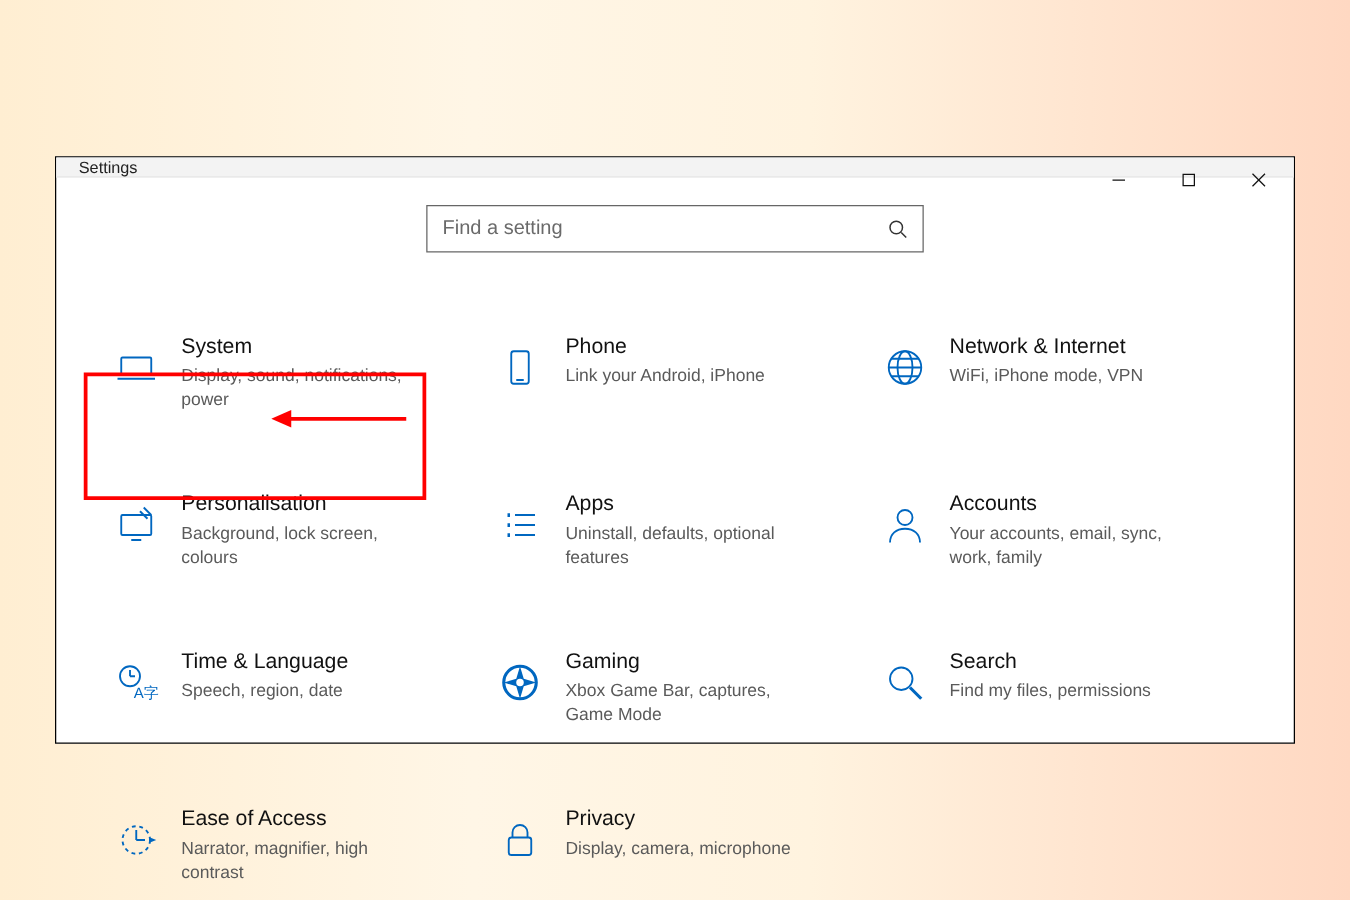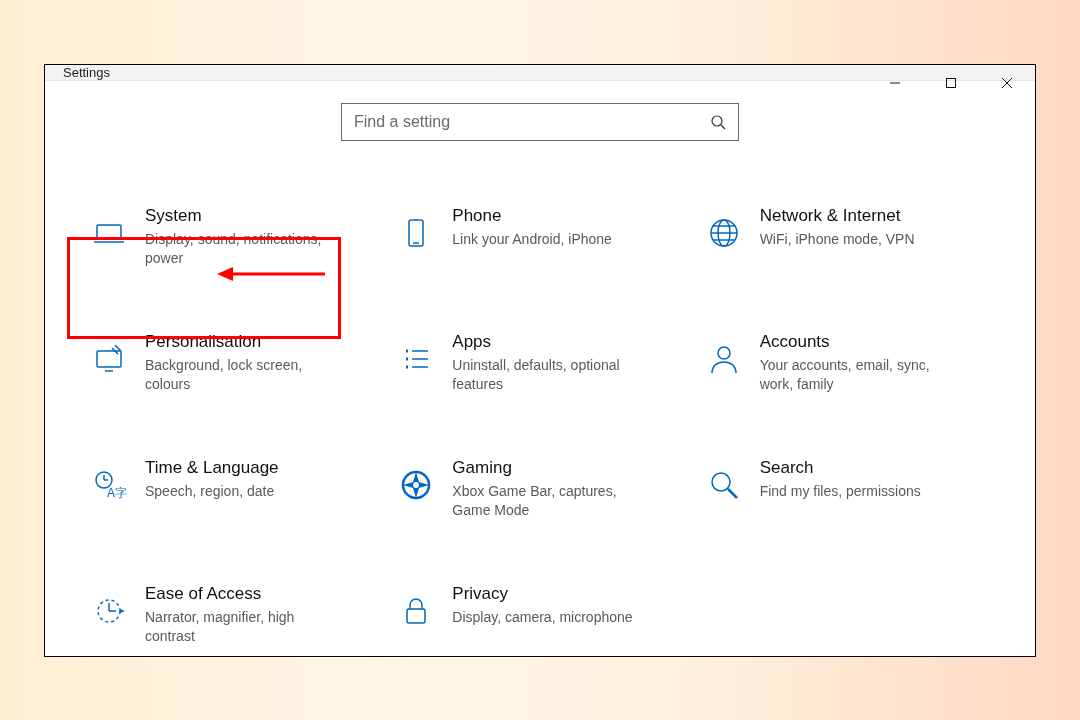--- a/index.html
+++ b/index.html
@@ -2,21 +2,21 @@
 <html><head>
 <meta charset="utf-8">
 <style>
   * { box-sizing: border-box; margin: 0; padding: 0; }
   html, body { width: 1080px; height: 720px; overflow: hidden; font-family: "Segoe UI", Tahoma, sans-serif; }
   body {
     background: linear-gradient(90deg, #ffeed2 0%, #fff6e6 35%, #fff3df 60%, #ffd8c2 100%);
     display: flex; align-items: center; justify-content: center;
   }
   .window {
-    width: 992px; height: 593px; background: #ffffff; border: 1px solid #000;
+    width: 992px; height: 470px; background: #ffffff; border: 1px solid #000;
     display: flex; flex-direction: column; position: relative;
   }
   .titlebar {
     height: 36px; background: #f3f3f3; border-bottom: 1px solid #e6e6e6;
     display: flex; align-items: center; padding-left: 18px; font-size: 13px; color: #222;
     position: relative;
   }
   .winctl { position: absolute; right: 0; top: 0; height: 36px; display: flex; }
   .winctl .btn { width: 56px; height: 36px; display: flex; align-items: center; justify-content: center; cursor: pointer; }
   .winctl svg { width: 12px; height: 12px; stroke: #111; stroke-width: 1; fill: none; }

